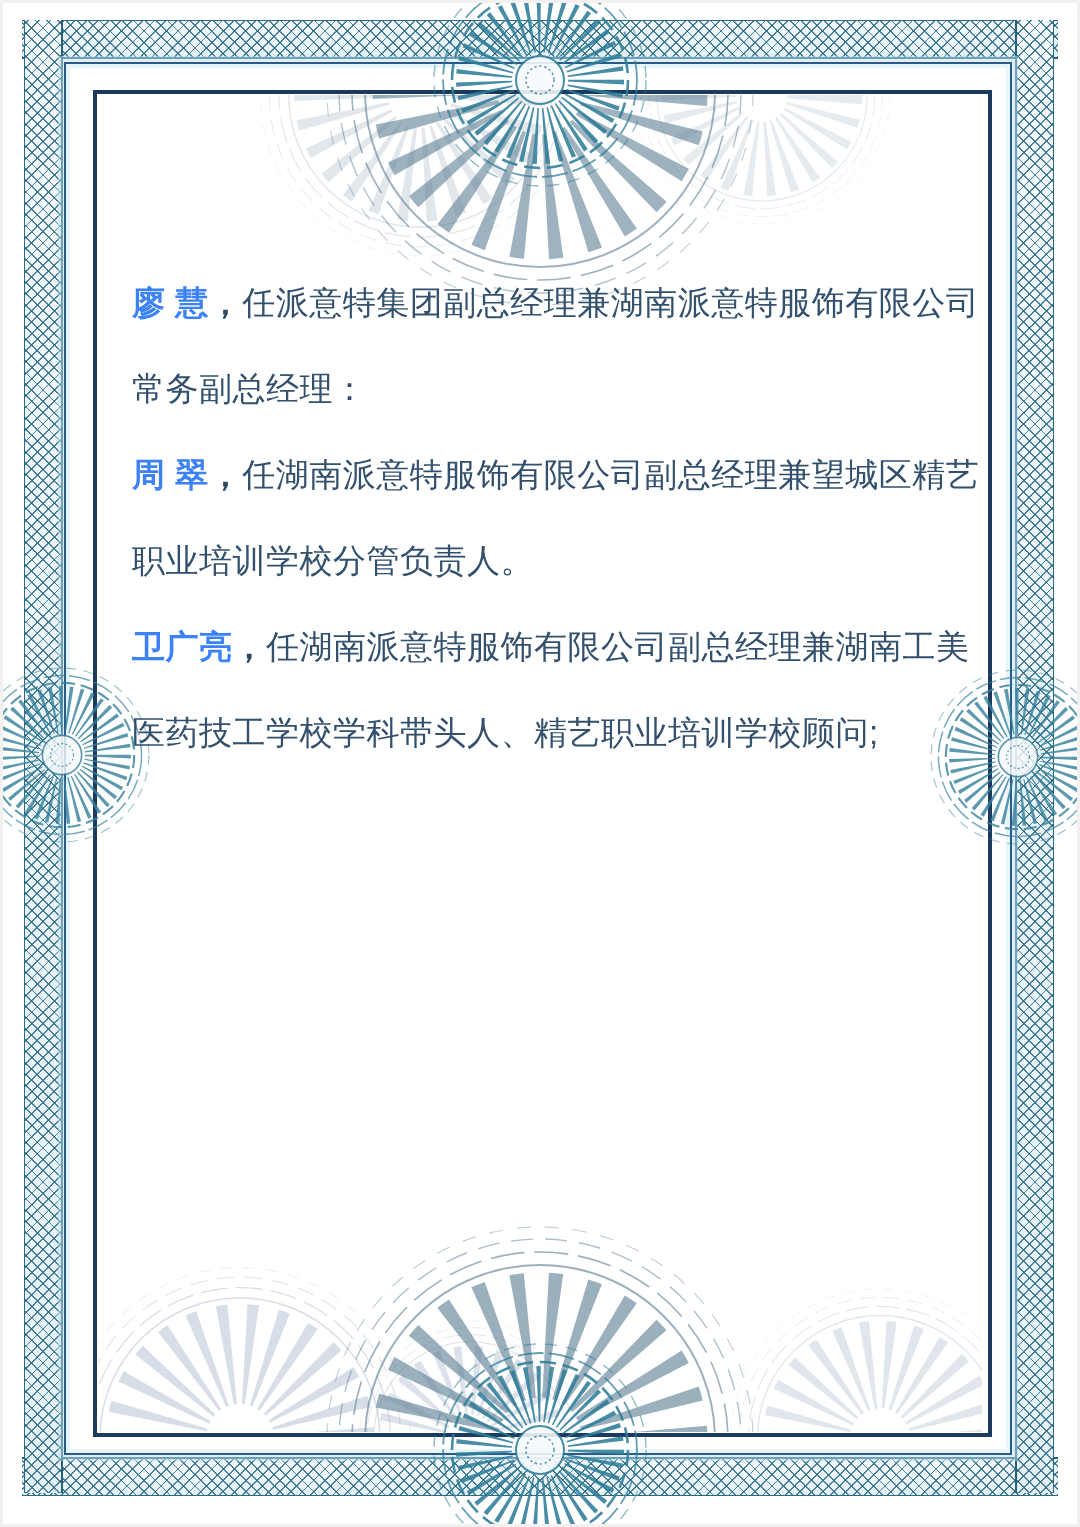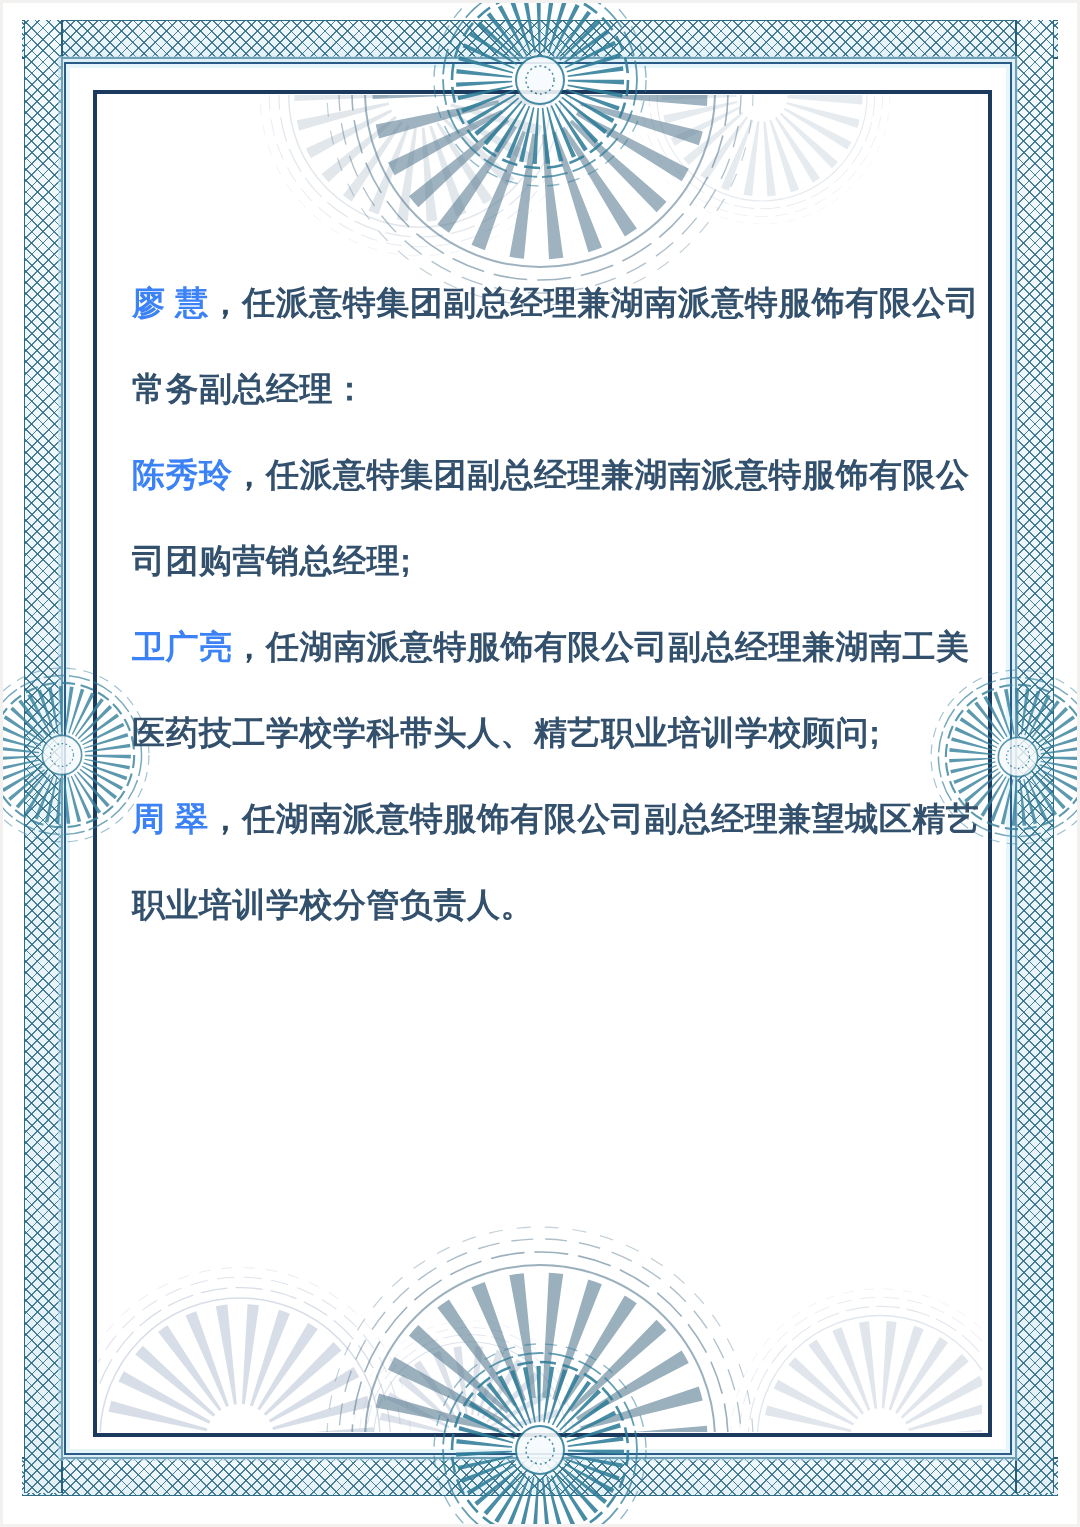--- a/index.html
+++ b/index.html
@@ -38,21 +38,21 @@
   
   .ornaments{position:absolute;inset:0;z-index:4;pointer-events:none;}
   
   .text-block{
     position:absolute;left:132px;top:260px;width:860px;z-index:5;
     color:#33506d;font-size:33px;line-height:86px;letter-spacing:.5px;
   }
   .text-block p{margin:0;}
   .name{font-weight:800;color:#3b82f6;}
   .sep{font-weight:800;color:#2c4962;}
-  .role{font-weight:700;white-space:pre-line;}
+  .role{font-weight:400;white-space:pre-line;}
 </style>
 </head>
 <body>
 
 <div class="page-edge"></div>
 
 <div class="band band-h band-top"></div>
 <div class="band band-h band-bottom"></div>
 <div class="band band-v band-left"></div>
 <div class="band band-v band-right"></div>
@@ -122,19 +122,17 @@
       <use href="#rosette"></use>
     </g>
   <g transform="translate(1018,757) scale(0.82)" color="#35809b" opacity="0.8">
       <use href="#rosette"></use>
     </g>
 </svg>
 
 <div class="text-block">
   <p class="para"><span class="name">廖 慧</span><span class="sep">，</span><span class="role">任派意特集团副总经理兼湖南派意特服饰有限公司
 常务副总经理：</span></p>
-  <p class="para"><span class="name">陈秀玲</span><span class="sep">，</span><span class="role">任派意特集团副总经理兼湖南派意特服饰有限公
-司团购营销总经理;</span></p>
+  <p class="para"><span class="name">周 翠</span><span class="sep">，</span><span class="role">任湖南派意特服饰有限公司副总经理兼望城区精艺
+职业培训学校分管负责人。</span></p>
   <p class="para"><span class="name">卫广亮</span><span class="sep">，</span><span class="role">任湖南派意特服饰有限公司副总经理兼湖南工美
 医药技工学校学科带头人、精艺职业培训学校顾问;</span></p>
-  <p class="para"><span class="name">周 翠</span><span class="sep">，</span><span class="role">任湖南派意特服饰有限公司副总经理兼望城区精艺
-职业培训学校分管负责人。</span></p>
 </div>
 
 </body></html>

